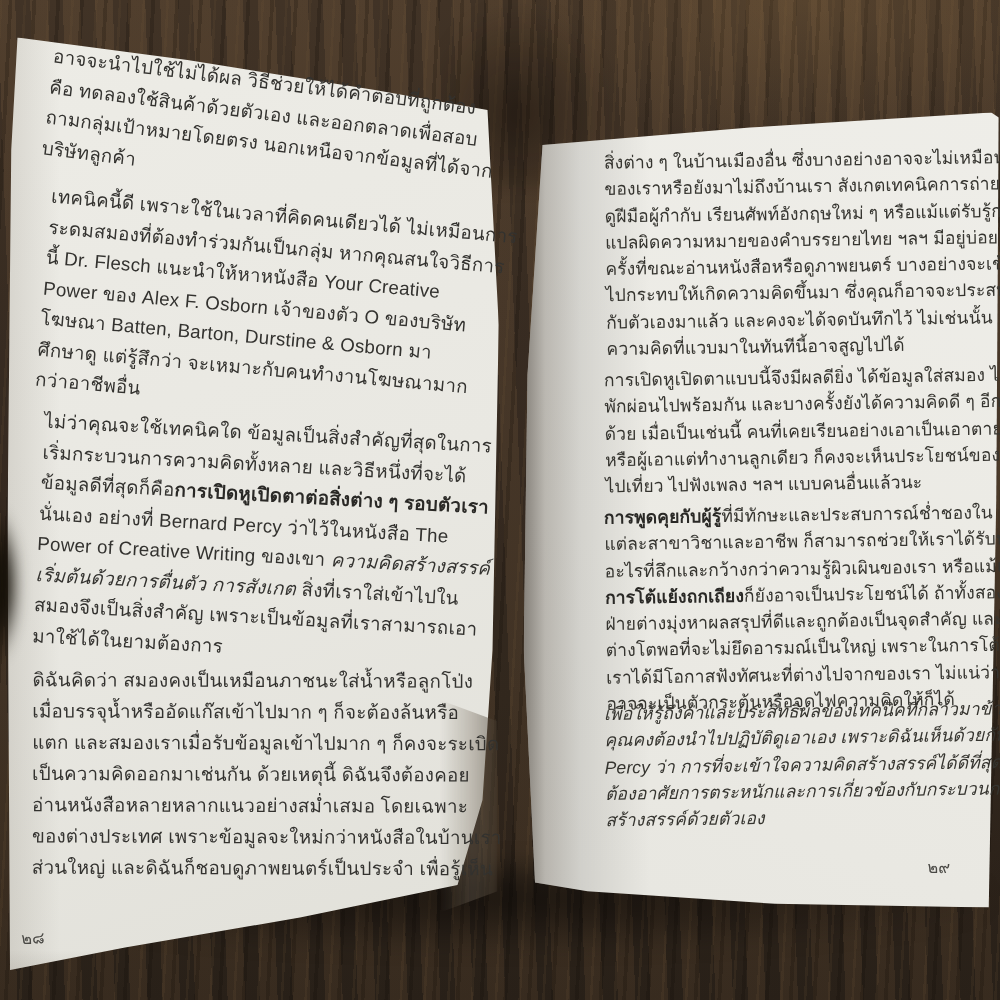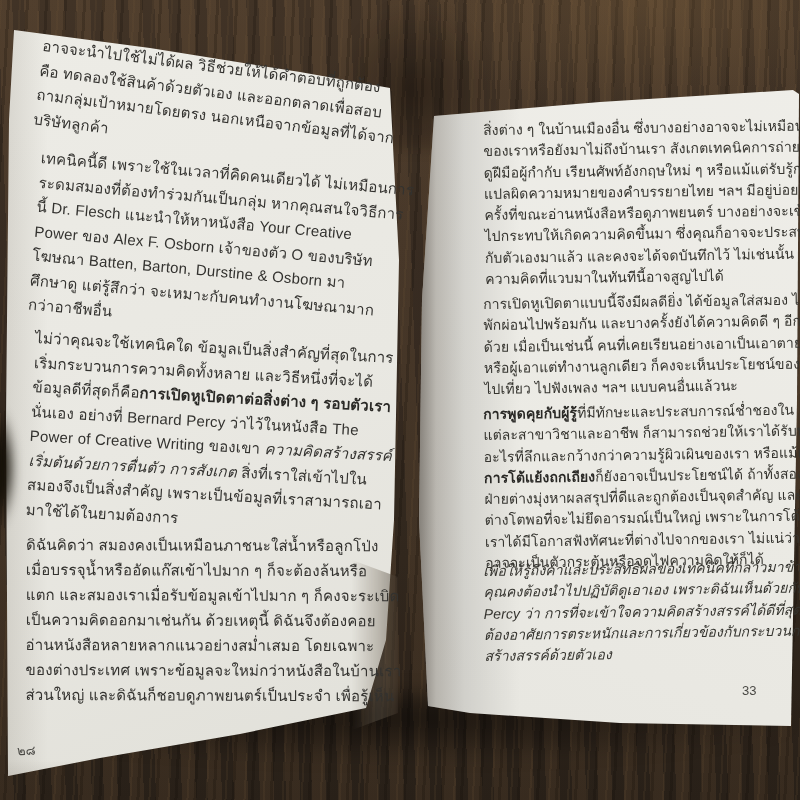--- a/index.html
+++ b/index.html
@@ -164,16 +164,16 @@
       <div class="para para-4">
         <div class="tline"><span>เพื่อให้รู้ถึงค่าและประสิทธิผลของเทคนิคที่กล่าวมาข้างต้น</span></div>
         <div class="tline"><span>คุณคงต้องนำไปปฏิบัติดูเอาเอง เพราะดิฉันเห็นด้วยกับ</span></div>
         <div class="tline"><span>Percy ว่า  การที่จะเข้าใจความคิดสร้างสรรค์ได้ดีที่สุด</span></div>
         <div class="tline"><span>ต้องอาศัยการตระหนักและการเกี่ยวข้องกับกระบวนการ</span></div>
         <div class="tline"><span>สร้างสรรค์ด้วยตัวเอง</span></div>
       </div>
     </div>
 
   <div class="page-number left">๒๘</div>
-  <div class="page-number right">33</div>
+  <div class="page-number right">๒๙</div>
 
   <div class="dark-object"></div>
 </div>
 
 </body></html>

